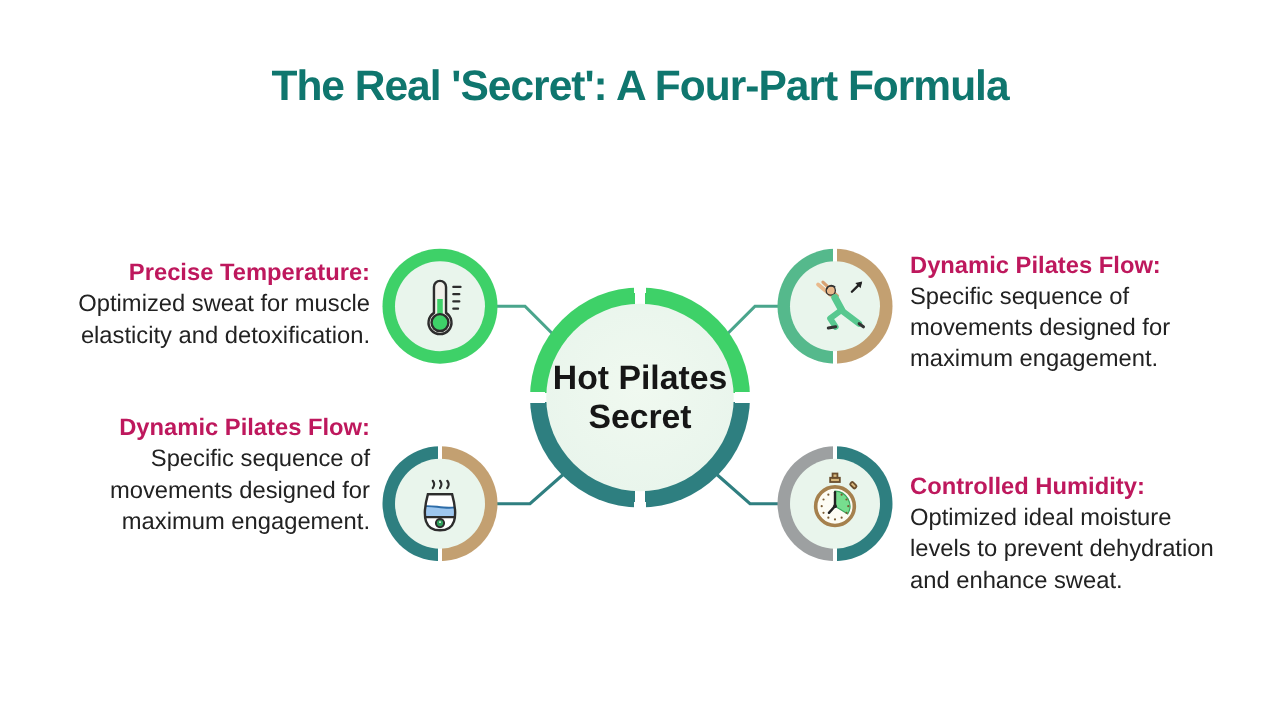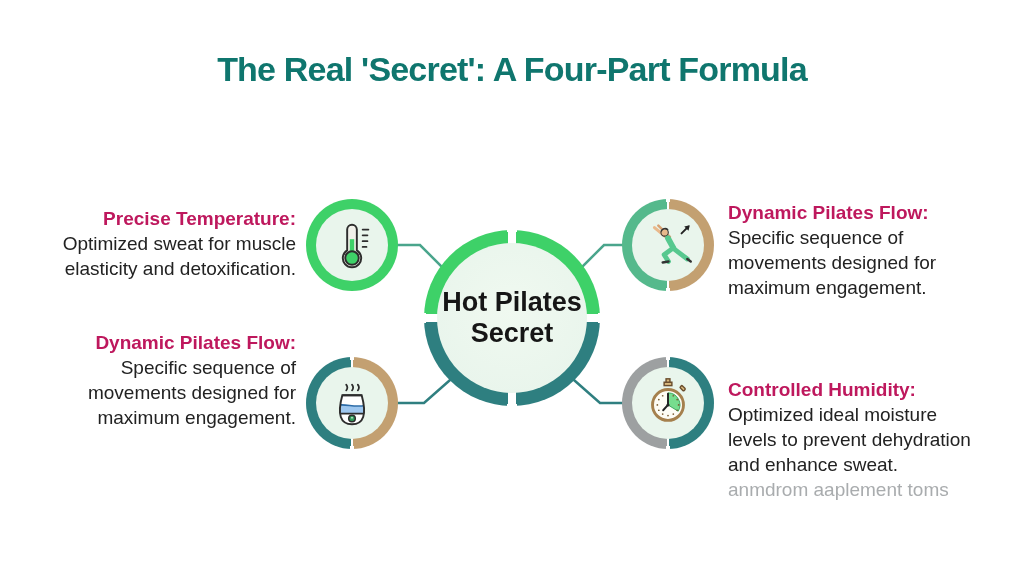--- a/index.html
+++ b/index.html
@@ -207,16 +207,15 @@
   </div>
 
   <div class="tblock left tb-tr">
     <div class="head">Dynamic Pilates Flow:</div>
     <div class="body">Specific sequence of movements designed for maximum engagement.</div>
   </div>
 
   <div class="tblock left tb-br">
     <div class="head">Controlled Humidity:</div>
     <div class="body">Optimized ideal moisture levels to prevent dehydration and enhance sweat.</div>
-    <div class="footnote">anmdrom aaplement toms</div>
   </div>
 
 </div>
 
 </body></html>

